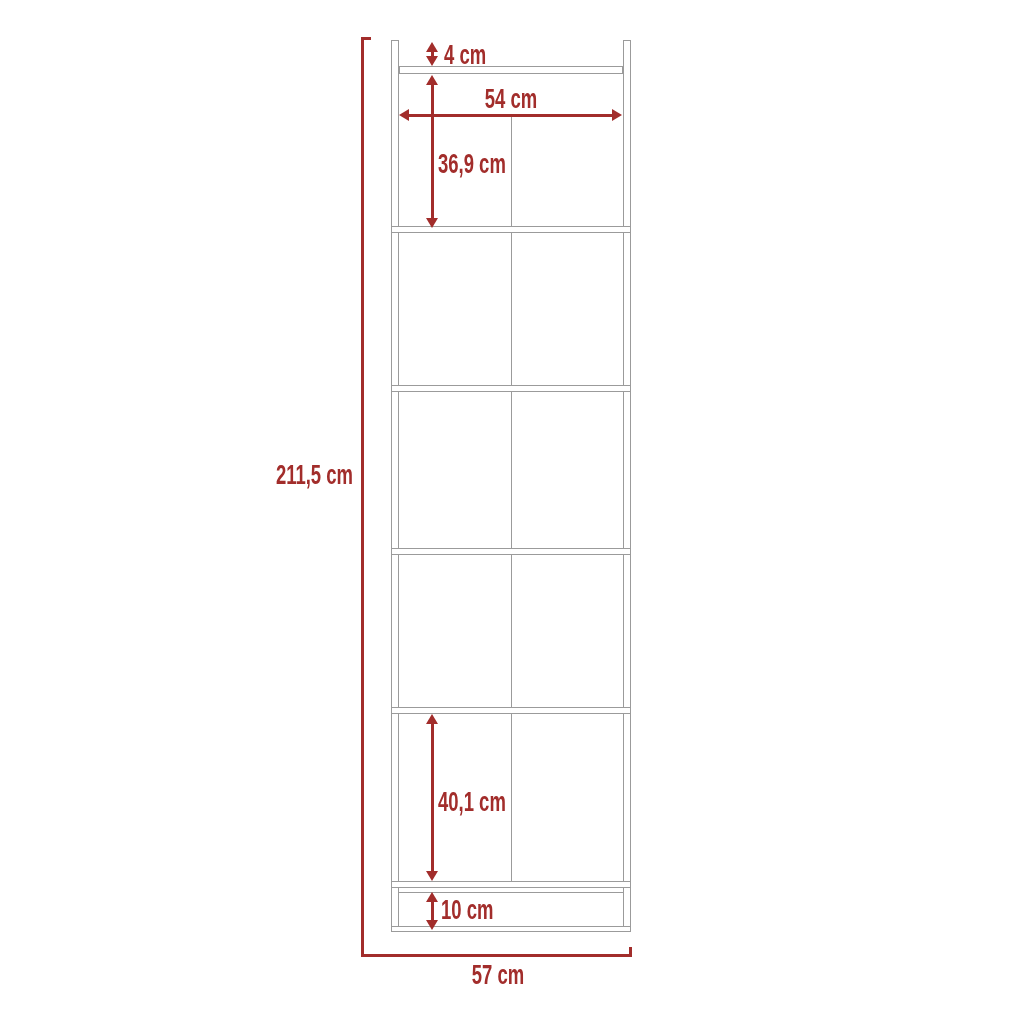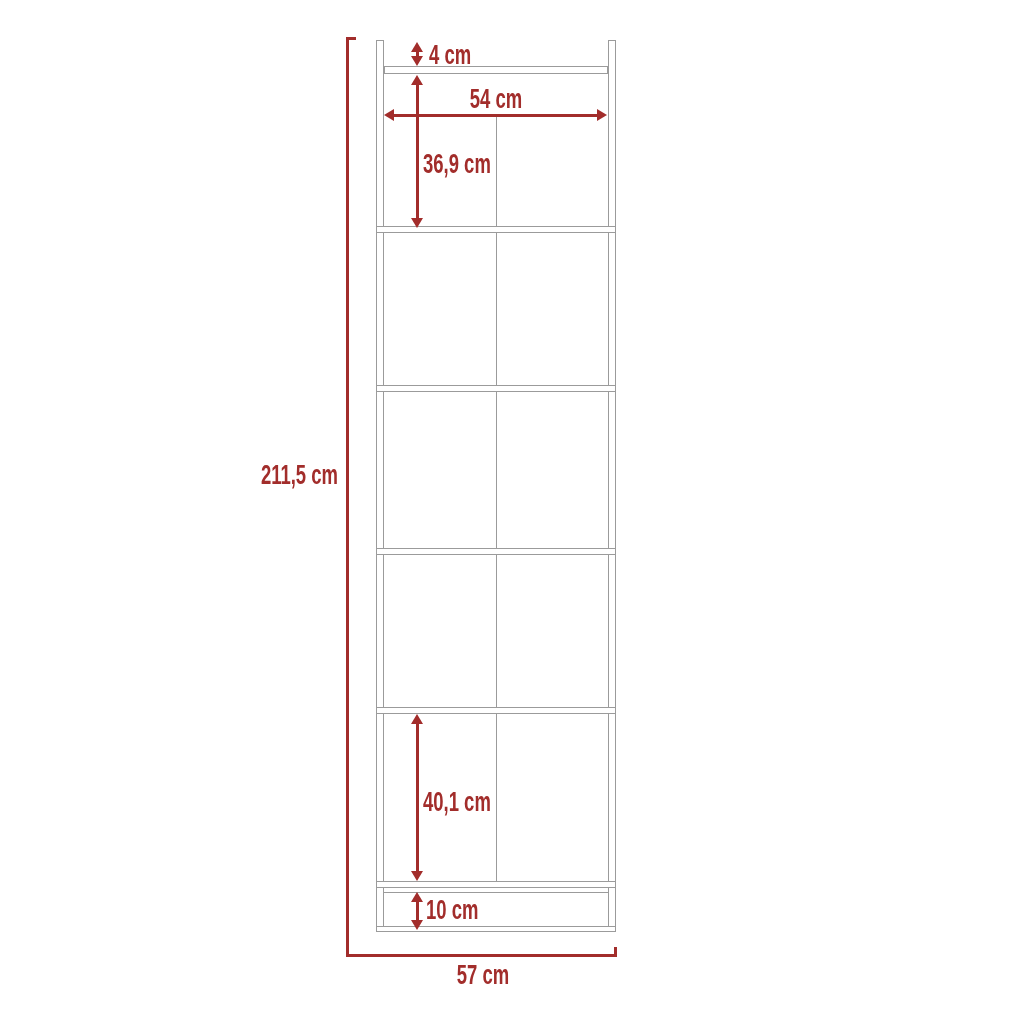--- a/index.html
+++ b/index.html
@@ -12,20 +12,21 @@
     padding: 0;
     background: var(--bg);
   }
   #canvas {
     position: relative;
     width: 896px;
     height: 1024px;
     background: var(--bg);
     overflow: hidden;
     font-family: "Liberation Sans", sans-serif;
+    margin-left: 15px;
   }
 
   
   .board {
     position: absolute;
     background: #fff;
     border: 1px solid var(--grey);
     box-sizing: border-box;
   }
   .gline {

